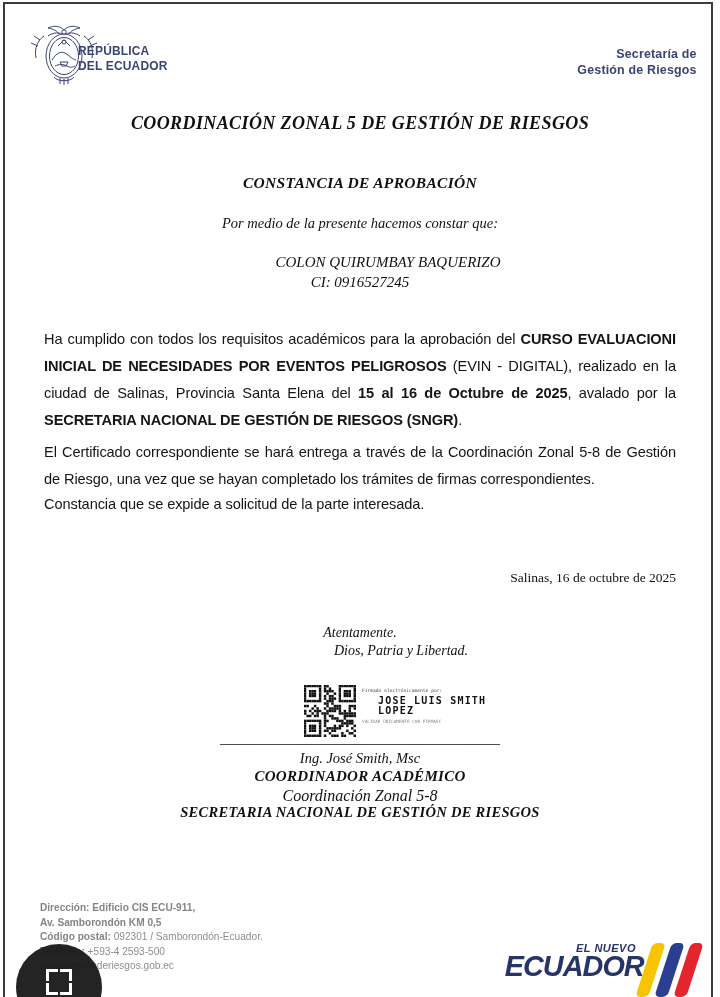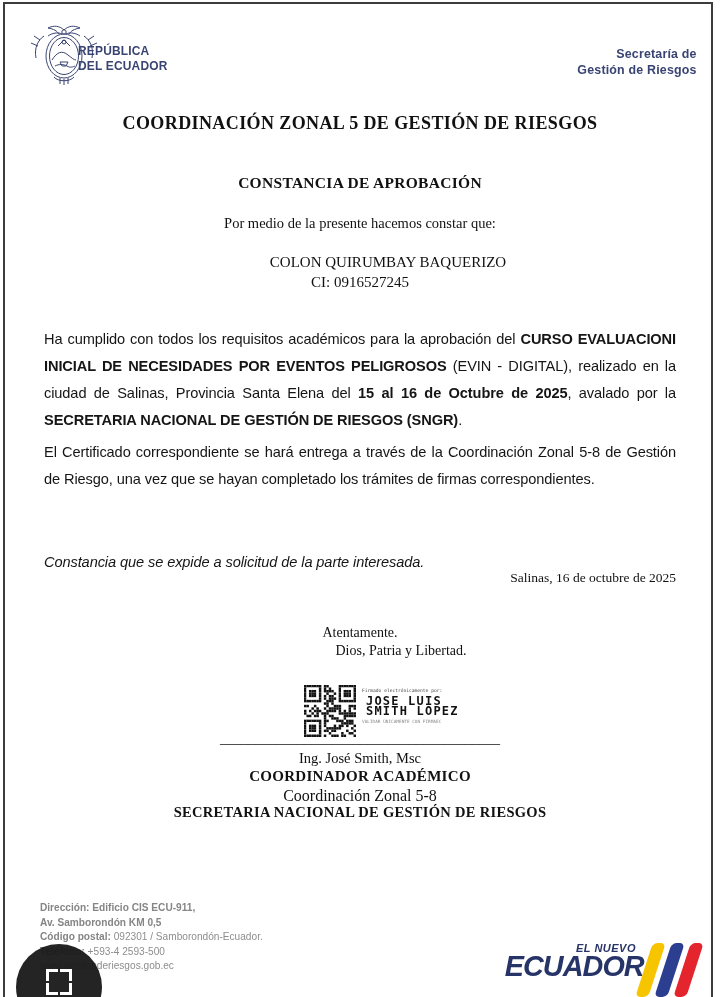--- a/index.html
+++ b/index.html
@@ -21,45 +21,45 @@
     font-size:13px;line-height:14.5px;color:#3a4472;
     transform:scaleX(.92);transform-origin:left top;letter-spacing:.2px;
   }
   .agency{
     position:absolute;right:23px;top:46px;text-align:right;
     font-family:"Liberation Sans",sans-serif;font-weight:bold;
     font-size:13.5px;line-height:15.5px;color:#3a4472;
     transform:scaleX(.92);transform-origin:right top;letter-spacing:.2px;
   }
   
-  .cline{position:absolute;left:0;width:720px;text-align:center;}
+  .cline{position:absolute;left:0;width:720px;text-align:center;font-style:italic;}
   .doc-title{top:113px;font-size:18px;font-weight:bold;letter-spacing:.4px;}
   .doc-subtitle{top:174px;font-size:15.5px;font-weight:bold;letter-spacing:.3px;}
   .intro{top:215px;font-size:14.5px;}
   .person-name{top:254px;font-size:15px;padding-left:28px;}
   .person-ci{top:274px;font-size:15px;}
   
   .para{
     position:absolute;left:44px;width:632px;text-align:justify;
     font-family:"Liberation Sans",sans-serif;
     font-size:14.6px;line-height:27px;color:#151515;letter-spacing:-.1px;
   }
   .para .b{font-weight:bold;}
   .p1{top:311px;}
   .p2{top:419px;margin-top:20px;}
-  .p3{top:534px;text-align:left;font-style:italic;}
+  .p3{top:476px;text-align:left;}
   .date-line{position:absolute;right:44px;top:570px;font-size:13.5px;}
   .closing1{top:625px;font-size:14px;}
   .closing2{top:643px;font-size:14px;padding-left:41px;}
   
   .stamp{position:absolute;left:304px;top:685px;height:56px;}
   .stamp .qr{position:absolute;left:0;top:0;width:52px;height:52px;background:#fff;}
   .stamp-text{position:absolute;left:58px;top:3px;width:150px;font-family:"DejaVu Sans Mono",monospace;}
   .stamp-tiny{font-size:4.6px;line-height:6px;color:#444;white-space:nowrap;}
-  .stamp-name{font-size:12px;line-height:10px;font-weight:bold;color:#111;letter-spacing:1.2px;width:112px;margin:2px 4px;}
+  .stamp-name{font-size:10px;line-height:10px;font-weight:bold;color:#111;letter-spacing:1.2px;width:112px;margin:2px 16px;}
   .stamp-note{font-size:4.4px;line-height:6px;color:#888;margin-top:3px;white-space:nowrap;}
   
   .sig-rule{top:731px;font-size:14px;letter-spacing:0;}
   .sig-name{top:750px;font-size:14.5px;}
   .sig-role{top:768px;font-size:15px;font-weight:bold;letter-spacing:.3px;}
   .sig-unit{top:787px;font-size:16px;}
   .sig-org{top:804px;font-size:14.5px;font-weight:bold;letter-spacing:.3px;}
   
   .footer-info{
     position:absolute;left:40px;top:900px;

